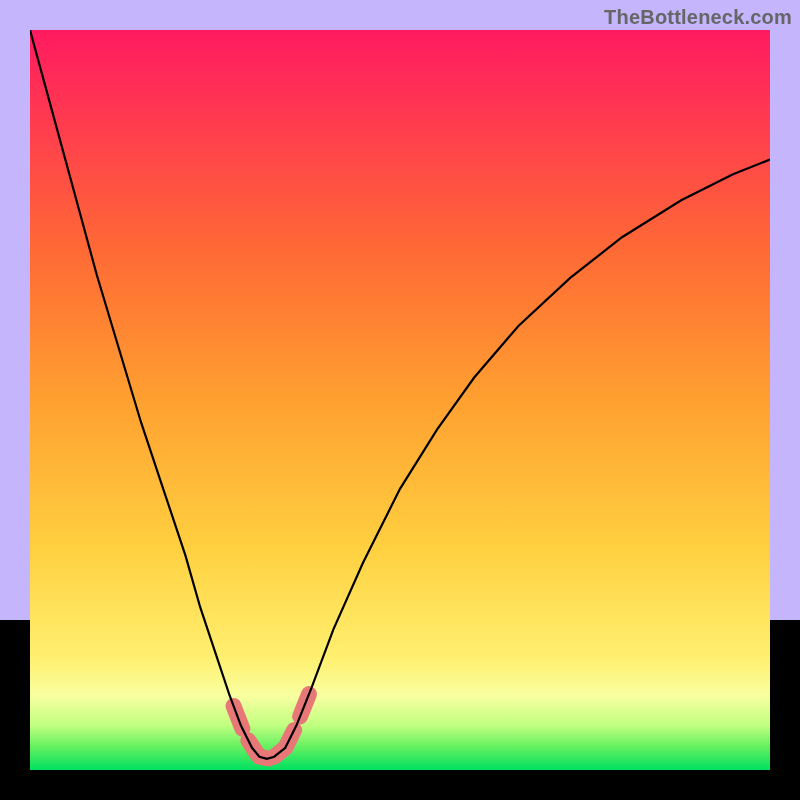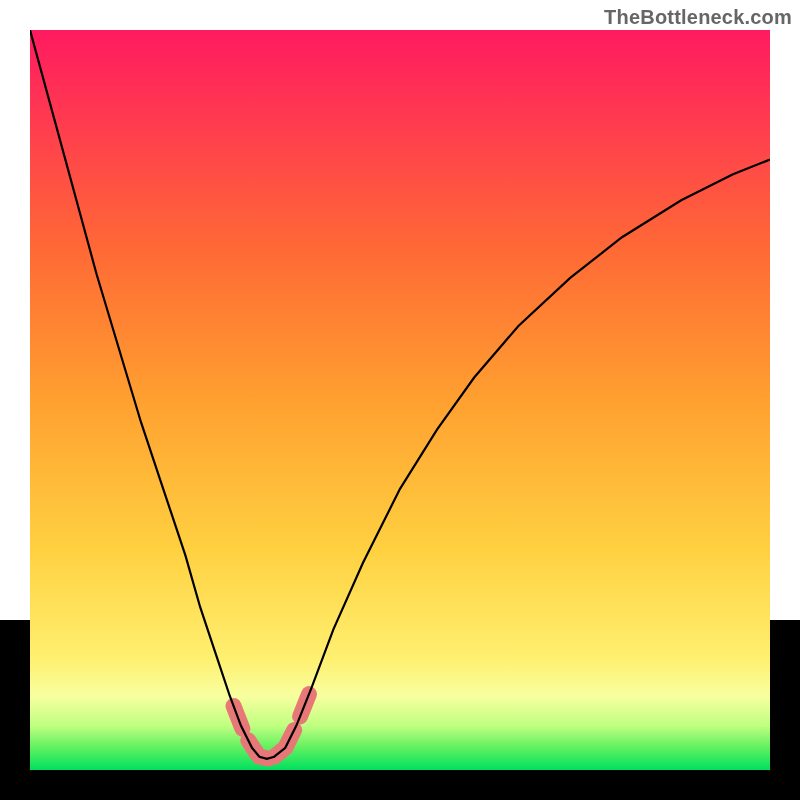--- a/index.html
+++ b/index.html
@@ -8,21 +8,21 @@
     width: 800px;
     height: 800px;
     overflow: hidden;
     font-family: Arial, Helvetica, sans-serif;
     background: #000;
   }
   .frame {
     position: relative;
     width: 800px;
     height: 620px;
-    background: #ffffff;
+    background: #c4b5fd;
   }
   .plot-area {
     position: absolute;
     left: 30px;
     top: 30px;
     width: 740px;
     height: 740px;
     overflow: hidden;
   }
   .watermark {

